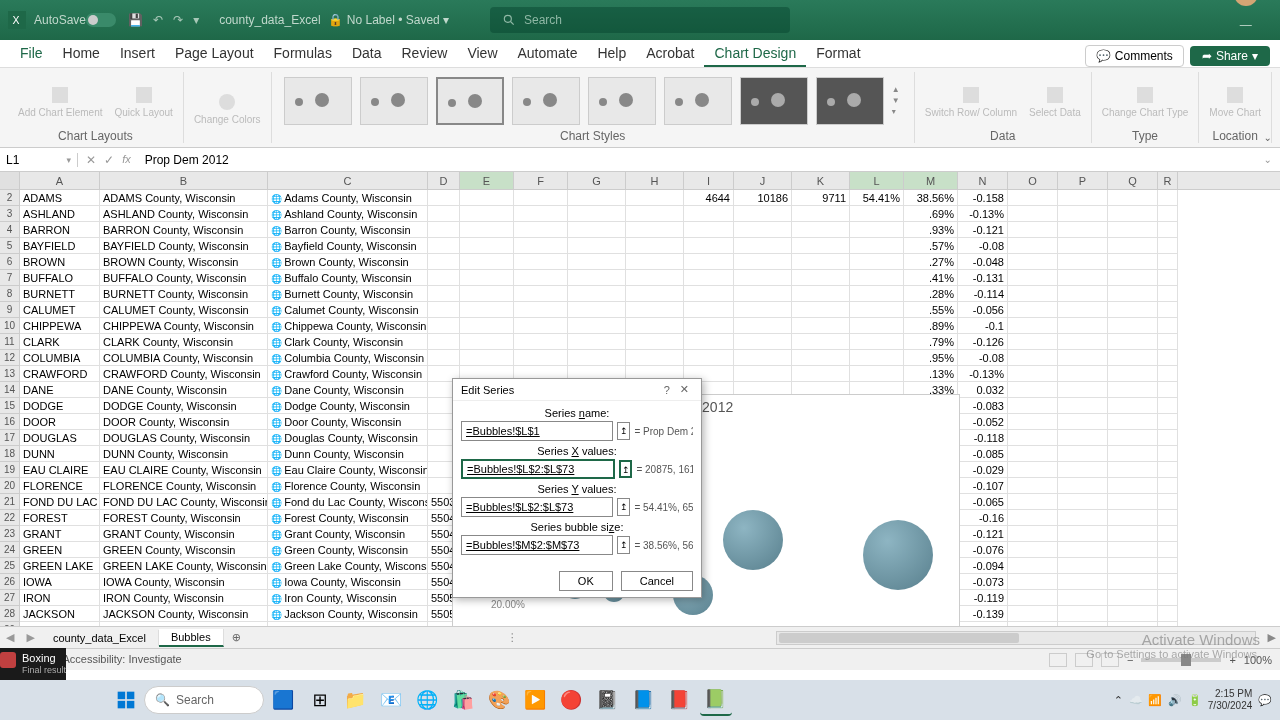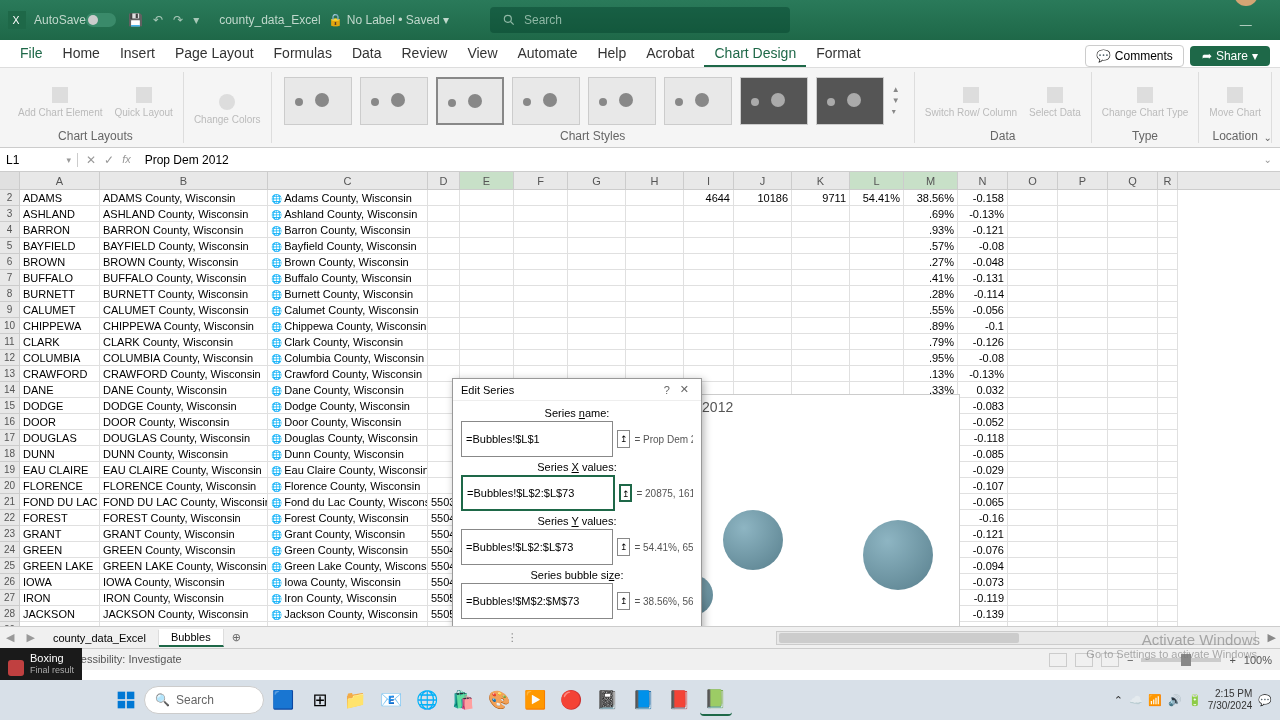--- a/index.html
+++ b/index.html
@@ -79,21 +79,21 @@
 
 
 .dialog { position: absolute; left: 452px; top: 206px; width: 250px; background: #fff; border: 1px solid #999; box-shadow: 2px 2px 8px rgba(0,0,0,0.3); z-index: 100; font-size: 11px; }
 .dialog .dlg-title { padding: 4px 8px; display: flex; align-items: center; border-bottom: 1px solid #eee; }
 .dialog .dlg-title .help { margin-left: auto; color: #666; cursor: pointer; padding: 0 6px; }
 .dialog .dlg-title .close { color: #666; cursor: pointer; padding: 0 4px; }
 .dialog .dlg-body { padding: 6px 8px; }
 .dialog .fld-label { font-size: 11px; margin-bottom: 2px; text-align: center; }
 .dialog .fld-label .u { text-decoration: underline; }
 .dialog .fld-row { display: flex; align-items: center; gap: 4px; margin-bottom: 4px; }
-.dialog .fld-input { flex: 1; border: 1px solid #888; padding: 2px 4px; font-size: 11px; height: 36px; position: relative; }
+.dialog .fld-input { flex: 1; border: 1px solid #888; padding: 2px 4px; font-size: 11px; height: 20px; position: relative; text-decoration: underline; }
 .dialog .fld-picker { width: 16px; height: 18px; border: 1px solid #888; font-size: 9px; text-align: center; line-height: 16px; cursor: pointer; }
 .dialog .fld-picker.sel { border: 2px solid #1e6848; }
 .dialog .fld-preview { font-size: 10px; color: #555; width: 72px; overflow: hidden; white-space: nowrap; }
 .dialog .dlg-btns { display: flex; justify-content: flex-end; gap: 8px; padding: 6px 8px; }
 .dialog .dlg-btn { border: 1px solid #888; padding: 3px 18px; background: #fff; font-size: 11px; cursor: pointer; }
 
 
 .chart-obj { position: absolute; left: 452px; top: 222px; width: 508px; height: 278px; background: #fff; border: 1px solid #ccc; z-index: 50; }
 .chart-obj .chart-title-t { text-align: center; font-size: 14px; padding: 4px; color: #555; }
 .chart-obj .plot { position: absolute; left: 40px; top: 30px; right: 10px; bottom: 30px; }
@@ -110,21 +110,21 @@
 .sheet-bar .scroll .thumb { position: absolute; left: 2px; width: 240px; height: 10px; top: 1px; background: #ccc; border-radius: 2px; }
 
 
 .status-bar { height: 22px; background: #f0f0f0; border-top: 1px solid #ccc; display: flex; align-items: center; font-size: 11px; padding: 0 8px; color: #555; }
 .status-bar .right { margin-left: auto; display: flex; align-items: center; gap: 8px; }
 .status-bar .view-btn { width: 18px; height: 14px; border: 1px solid #ccc; }
 .status-bar .zoom-slider { width: 80px; height: 4px; background: #ccc; position: relative; }
 .status-bar .zoom-slider .t { position: absolute; left: 40px; top: -4px; width: 10px; height: 12px; background: #888; }
 
 
-.news-toast { position: absolute; left: 0; bottom: 40px; background: #1a1a1a; color: #fff; padding: 4px 8px; font-size: 11px; display: flex; align-items: flex-end; gap: 6px; }
+.news-toast { position: absolute; left: 0; bottom: 40px; background: #1a1a1a; color: #fff; padding: 4px 0; font-size: 11px; display: flex; align-items: flex-start; gap: 6px; }
 .news-toast .ico { width: 16px; height: 16px; background: #c04040; border-radius: 3px; }
 .news-toast .lines { display: flex; flex-direction: column; line-height: 1.2; }
 .news-toast .sub { font-size: 9px; color: #aaa; }
 
 
 .activate { position: absolute; right: 20px; bottom: 60px; text-align: right; color: rgba(120,120,120,0.6); font-size: 15px; z-index: 200; pointer-events: none; }
 .activate .sub { font-size: 11px; }
 
 
 .taskbar { position: absolute; bottom: 0; left: 0; right: 0; height: 40px; background: #d8e0e8; display: flex; align-items: center; padding: 0 8px; gap: 4px; }

